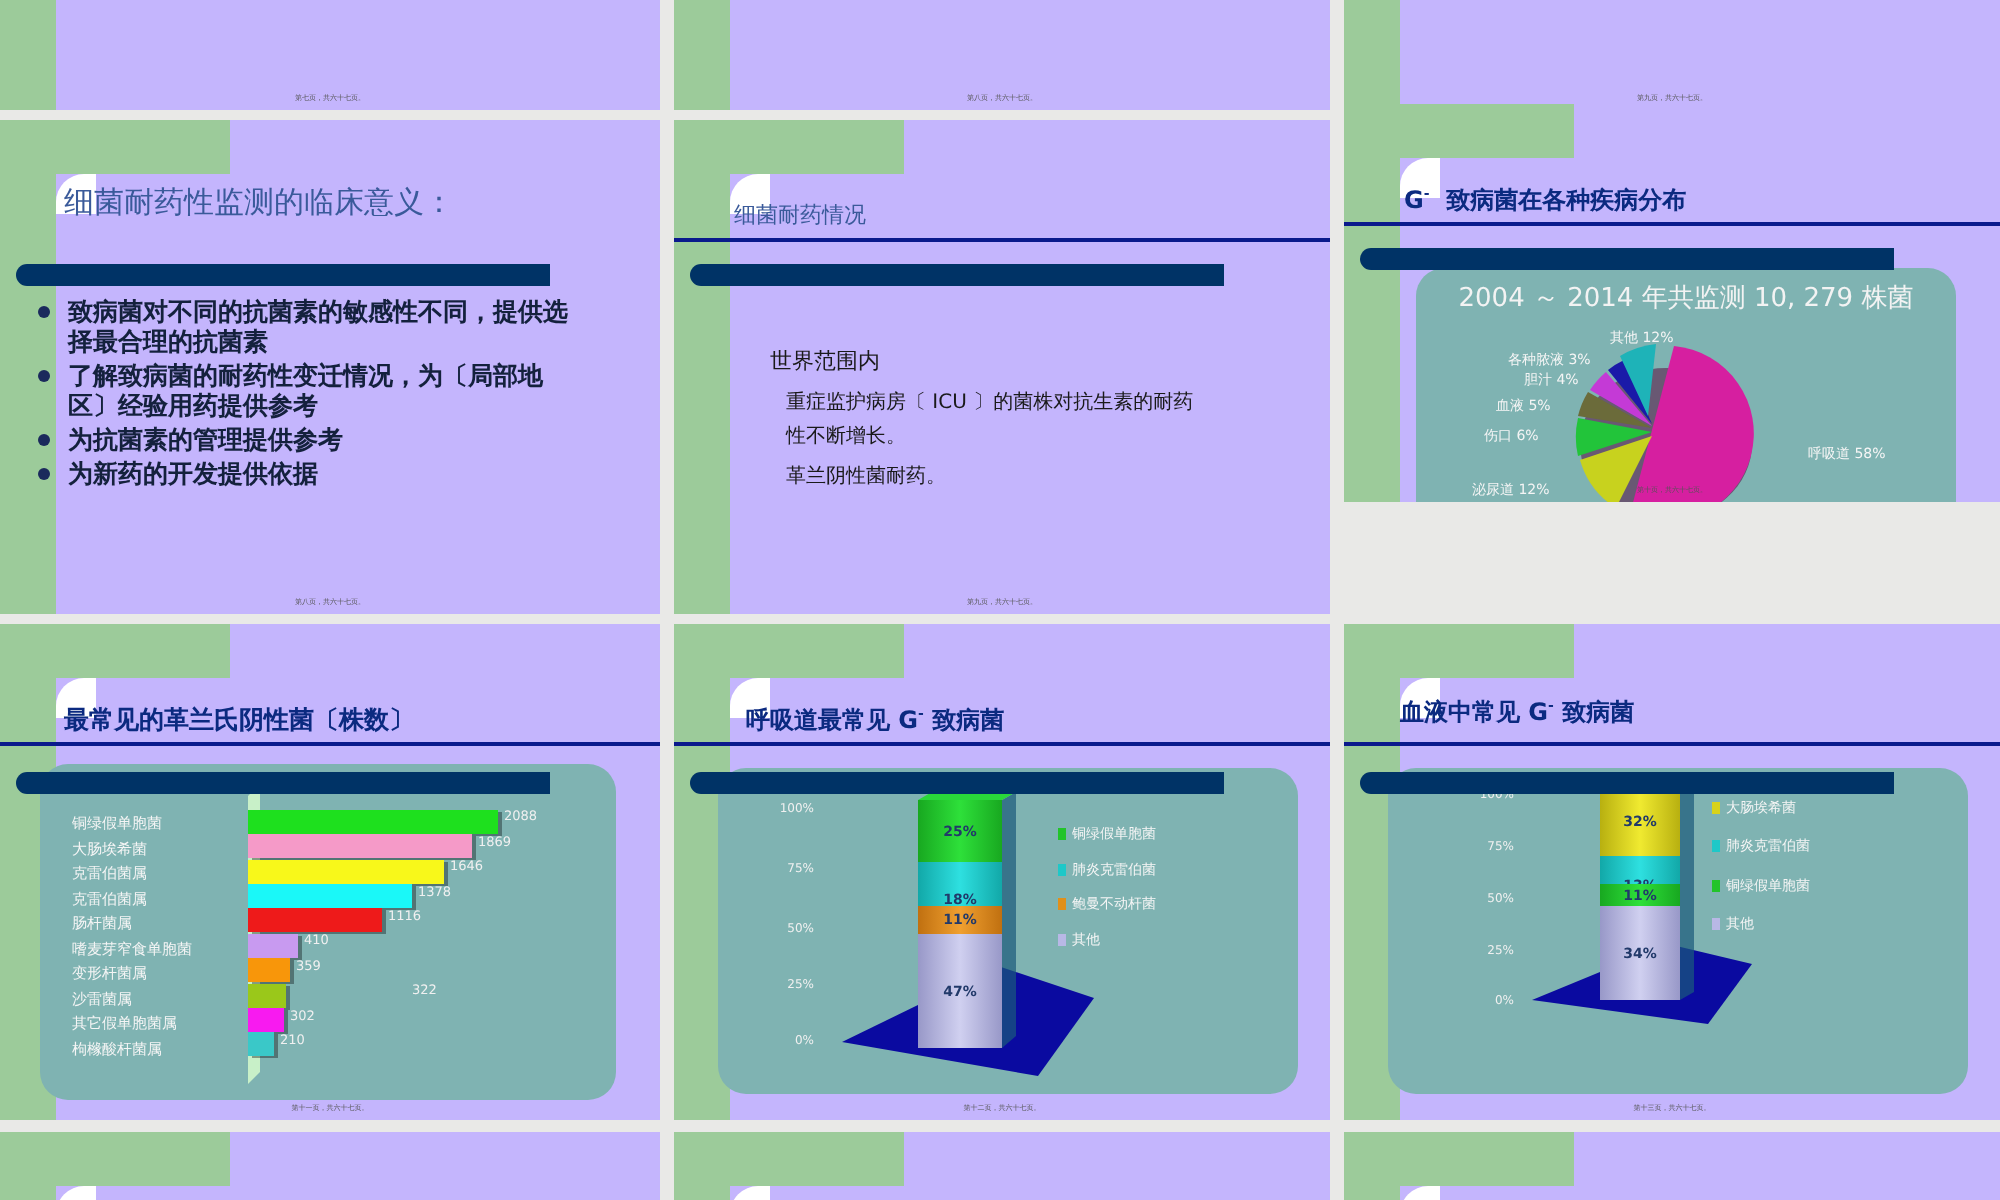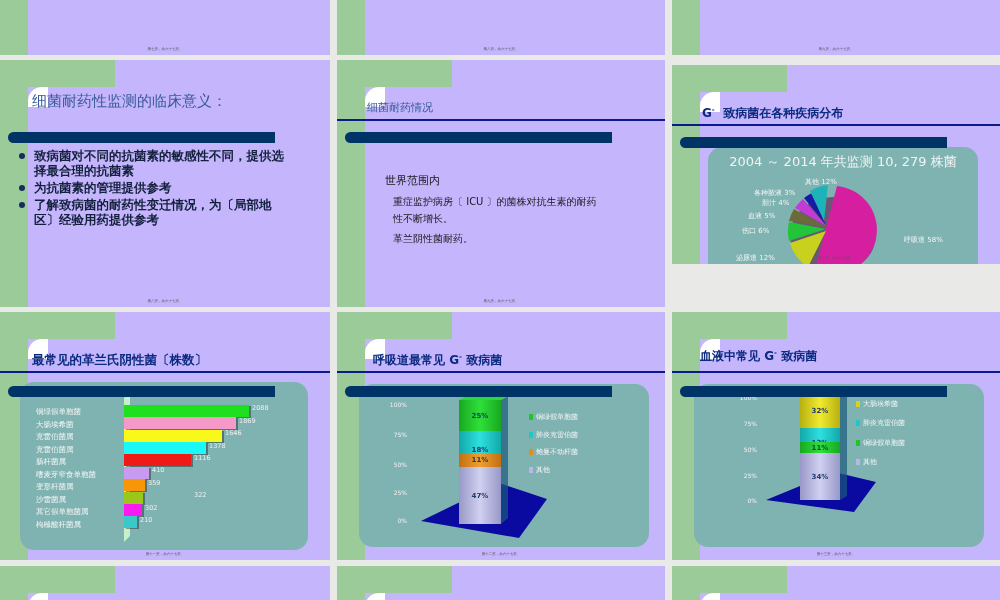--- a/index.html
+++ b/index.html
@@ -49,43 +49,44 @@
 </div>
 
 <div class="slide" style="left:0;top:60px;width:330px;height:247px;">
   <div class="green-top"></div>
   <div class="green-left"></div>
   <div class="white-corner"></div>
   <div class="title serif" style="font-size:15px;top:32px;">细菌耐药性监测的临床意义：</div>
   <div class="navy-bar"></div>
   <ul class="bullets">
     <li>致病菌对不同的抗菌素的敏感性不同，提供选择最合理的抗菌素</li>
+    <li>了解致病菌的耐药性变迁情况，为〔局部地区〕经验用药提供参考</li>
     <li>为抗菌素的管理提供参考</li>
-    <li>了解致病菌的耐药性变迁情况，为〔局部地区〕经验用药提供参考</li>
+    <li>为新药的开发提供依据</li>
   </ul>
   <div class="footer">第八页，共六十七页。</div>
 </div>
 
 <div class="slide" style="left:337px;top:60px;width:328px;height:247px;">
   <div class="green-top"></div>
   <div class="green-left"></div>
   <div class="white-corner"></div>
   <div class="title serif" style="font-size:11px;left:30px;top:40px;">细菌耐药情况</div>
   <div class="rule"></div>
   <div class="navy-bar"></div>
   <div class="body-text">
     <div class="l1">世界范围内</div>
     <div class="ind" style="line-height:14px;padding-top:4px;">重症监护病房〔 ICU 〕的菌株对抗生素的耐药</div>
     <div class="ind">性不断增长。</div>
     <div class="ind">革兰阴性菌耐药。</div>
   </div>
   <div class="footer">第九页，共六十七页。</div>
 </div>
 
-<div class="slide" style="left:672px;top:65px;width:328px;height:199px;">
+<div class="slide" style="left:672px;top:52px;width:328px;height:199px;">
   <div class="green-top"></div>
   <div class="green-left"></div>
   <div class="white-corner"></div>
   <div class="title bold" style="font-size:12px;left:30px;top:40px;">
     <span>G</span><sup style="font-size:7px;">-</sup>&nbsp;&nbsp;<span>致病菌在各种疾病分布</span>
   </div>
   <div class="rule"></div>
   <div class="teal-panel" style="left:36px;top:82px;width:270px;height:145px;">
     <div class="panel-title">2004 ～ 2014 年共监测 10, 279 株菌</div>
     <svg width="270" height="145" style="position:absolute;left:0;top:0;">
@@ -147,21 +148,21 @@
     <div class="bar" style="top:122px;width:18px;background:#f81af0;"></div>
     <div class="bar" style="top:134px;width:13px;background:#3ac8c8;"></div>
 
     <div class="bar-val" style="left:232px;top:22px;">2088</div>
     <div class="bar-val" style="left:219px;top:35px;">1869</div>
     <div class="bar-val" style="left:205px;top:47px;">1646</div>
     <div class="bar-val" style="left:189px;top:60px;">1378</div>
     <div class="bar-val" style="left:174px;top:72px;">1116</div>
     <div class="bar-val" style="left:132px;top:84px;">410</div>
     <div class="bar-val" style="left:128px;top:97px;">359</div>
-    <div class="bar-val" style="left:130px;top:109px;padding-left:44px;">322</div>
+    <div class="bar-val" style="left:142px;top:109px;padding-left:44px;">322</div>
     <div class="bar-val" style="left:125px;top:122px;">302</div>
     <div class="bar-val" style="left:120px;top:134px;">210</div>
   </div>
   <div class="navy-bar" style="top:74px;"></div>
   <div class="footer">第十一页，共六十七页。</div>
 </div>
 
 <div class="slide" style="left:337px;top:312px;width:328px;height:248px;">
   <div class="green-top"></div>
   <div class="green-left"></div>

